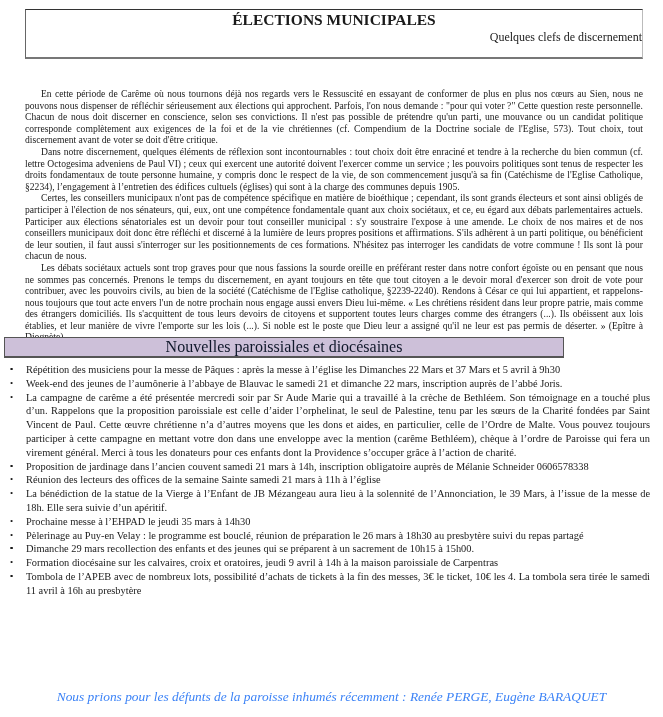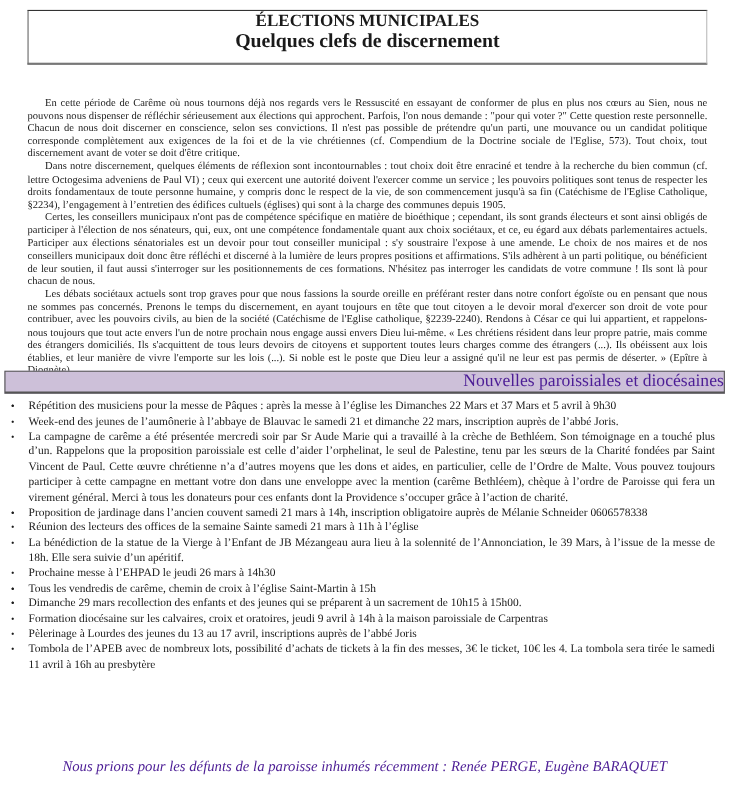--- a/index.html
+++ b/index.html
@@ -7,44 +7,44 @@
     width: 663px; height: 717px; overflow: hidden; position: relative;
     font-family: "Liberation Serif", serif; color: #1a1a1a;
   }
   .title-box {
     position: absolute; left: 25px; top: 9px; width: 618px; height: 50px;
     border-top: 1.5px solid #333; border-left: 1.5px solid #666;
     border-bottom: 2px solid #777; border-right: 1px solid #bbb;
     text-align: center; box-sizing: border-box;
   }
   .title-main { font-weight: bold; font-size: 15.5px; line-height: 18px; margin-top: 1px; }
-  .title-sub { font-weight: bold; font-size: 18px; line-height: 17px; }
+  .title-sub { font-weight: normal; font-size: 12px; line-height: 17px; text-align: right; }
   .article {
     position: absolute; left: 25px; top: 60px; width: 618px;
     font-size: 9.6px; line-height: 11.6px; text-align: justify; margin-top: 28px;
   }
   .article p { margin: 0; text-indent: 16px; }
   .news-header {
-    position: absolute; left: 4px; top: 337px; width: 655px; height: 21px;
+    position: absolute; left: 4px; top: 337px; width: 560px; height: 21px;
     background: #cdc0d9; border: 1.5px solid #555; border-bottom-width: 2px;
-    box-sizing: border-box; text-align: right;
-    font-size: 16px; line-height: 18px; color: #4c1d95;
+    box-sizing: border-box; text-align: center;
+    font-size: 16px; line-height: 18px; color: #0f172a;
   }
   .news-list {
     position: absolute; left: 7px; top: 363px; width: 643px;
     margin: 0; padding: 0; list-style: none;
     font-size: 10.4px; line-height: 13.8px; text-align: justify;
   }
   .news-list li { position: relative; padding-left: 19px; }
   .news-list li .bullet {
     position: absolute; left: 3px; top: 0; font-size: 9px;
   }
   .prayer {
     position: absolute; left: 0; top: 689px; width: 663px; text-align: center;
-    font-style: italic; font-size: 13.4px; line-height: 16px; color: #4c1d95;
+    font-style: italic; font-size: 13.4px; line-height: 16px; color: #3b82f6;
   }
 </style>
 </head>
 <body>
 
 <div class="title-box">
   <div class="title-main">ÉLECTIONS MUNICIPALES</div>
   <div class="title-sub">Quelques clefs de discernement</div>
 </div>
 
@@ -59,23 +59,23 @@
 
 <ul class="news-list">
   <li><span class="bullet">•</span></li>
   <li><span class="bullet">•</span><span>Répétition des musiciens pour la messe de Pâques : après la messe à l’église les Dimanches 22 Mars et 37 Mars et 5 avril à 9h30</span></li>
   <li><span class="bullet">•</span><span>Week-end des jeunes de l’aumônerie à l’abbaye de Blauvac le samedi 21 et dimanche 22 mars, inscription auprès de l’abbé Joris.</span></li>
   <li><span class="bullet">•</span><span>La campagne de carême a été présentée mercredi soir par Sr Aude Marie qui a travaillé à la crèche de Bethléem. Son témoignage en a touché plus d’un. Rappelons que la proposition paroissiale est celle d’aider l’orphelinat, le seul de Palestine, tenu par les sœurs de la Charité fondées par Saint Vincent de Paul. Cette œuvre chrétienne n’a d’autres moyens que les dons et aides, en particulier, celle de l’Ordre de Malte. Vous pouvez toujours participer à cette campagne en mettant votre don dans une enveloppe avec la mention (carême Bethléem), chèque à l’ordre de Paroisse qui fera un virement général. Merci à tous les donateurs pour ces enfants dont la Providence s’occuper grâce à l’action de charité.</span></li>
   <li><span class="bullet">•</span></li>
   <li><span class="bullet">•</span><span>Proposition de jardinage dans l’ancien couvent samedi 21 mars à 14h, inscription obligatoire auprès de Mélanie Schneider 0606578338</span></li>
   <li><span class="bullet">•</span><span>Réunion des lecteurs des offices de la semaine Sainte samedi 21 mars à 11h à l’église</span></li>
   <li><span class="bullet">•</span><span>La bénédiction de la statue de la Vierge à l’Enfant de JB Mézangeau aura lieu à la solennité de l’Annonciation, le 39 Mars, à l’issue de la messe de 18h. Elle sera suivie d’un apéritif.</span></li>
-  <li><span class="bullet">•</span><span>Prochaine messe à l’EHPAD le jeudi 26 mars à 14h30</span></li>
+  <li><span class="bullet">•</span><span>Prochaine messe à l’EHPAD le jeudi 35 mars à 14h30</span></li>
+  <li><span class="bullet">•</span><span>Pèlerinage au Puy-en Velay : le programme est bouclé, réunion de préparation le 26 mars à 18h30 au presbytère suivi du repas partagé</span></li>
   <li><span class="bullet">•</span></li>
-  <li><span class="bullet">•</span><span>Tous les vendredis de carême, chemin de croix à l’église Saint-Martin à 15h</span></li>
   <li><span class="bullet">•</span></li>
   <li><span class="bullet">•</span><span>Dimanche 29 mars recollection des enfants et des jeunes qui se préparent à un sacrement de 10h15 à 15h00.</span></li>
   <li><span class="bullet">•</span><span>Formation diocésaine sur les calvaires, croix et oratoires, jeudi 9 avril à 14h à la maison paroissiale de Carpentras</span></li>
-  <li><span class="bullet">•</span><span>Pèlerinage à Lourdes des jeunes du 13 au 17 avril, inscriptions auprès de l’abbé Joris</span></li>
+  <li><span class="bullet">•</span></li>
   <li><span class="bullet">•</span><span>Tombola de l’APEB avec de nombreux lots, possibilité d’achats de tickets à la fin des messes, 3€ le ticket, 10€ les 4. La tombola sera tirée le samedi 11 avril à 16h au presbytère</span></li>
 </ul>
 
 <div class="prayer">Nous prions pour les défunts de la paroisse inhumés récemment : Renée PERGE, Eugène BARAQUET</div>
 
 </body></html>

